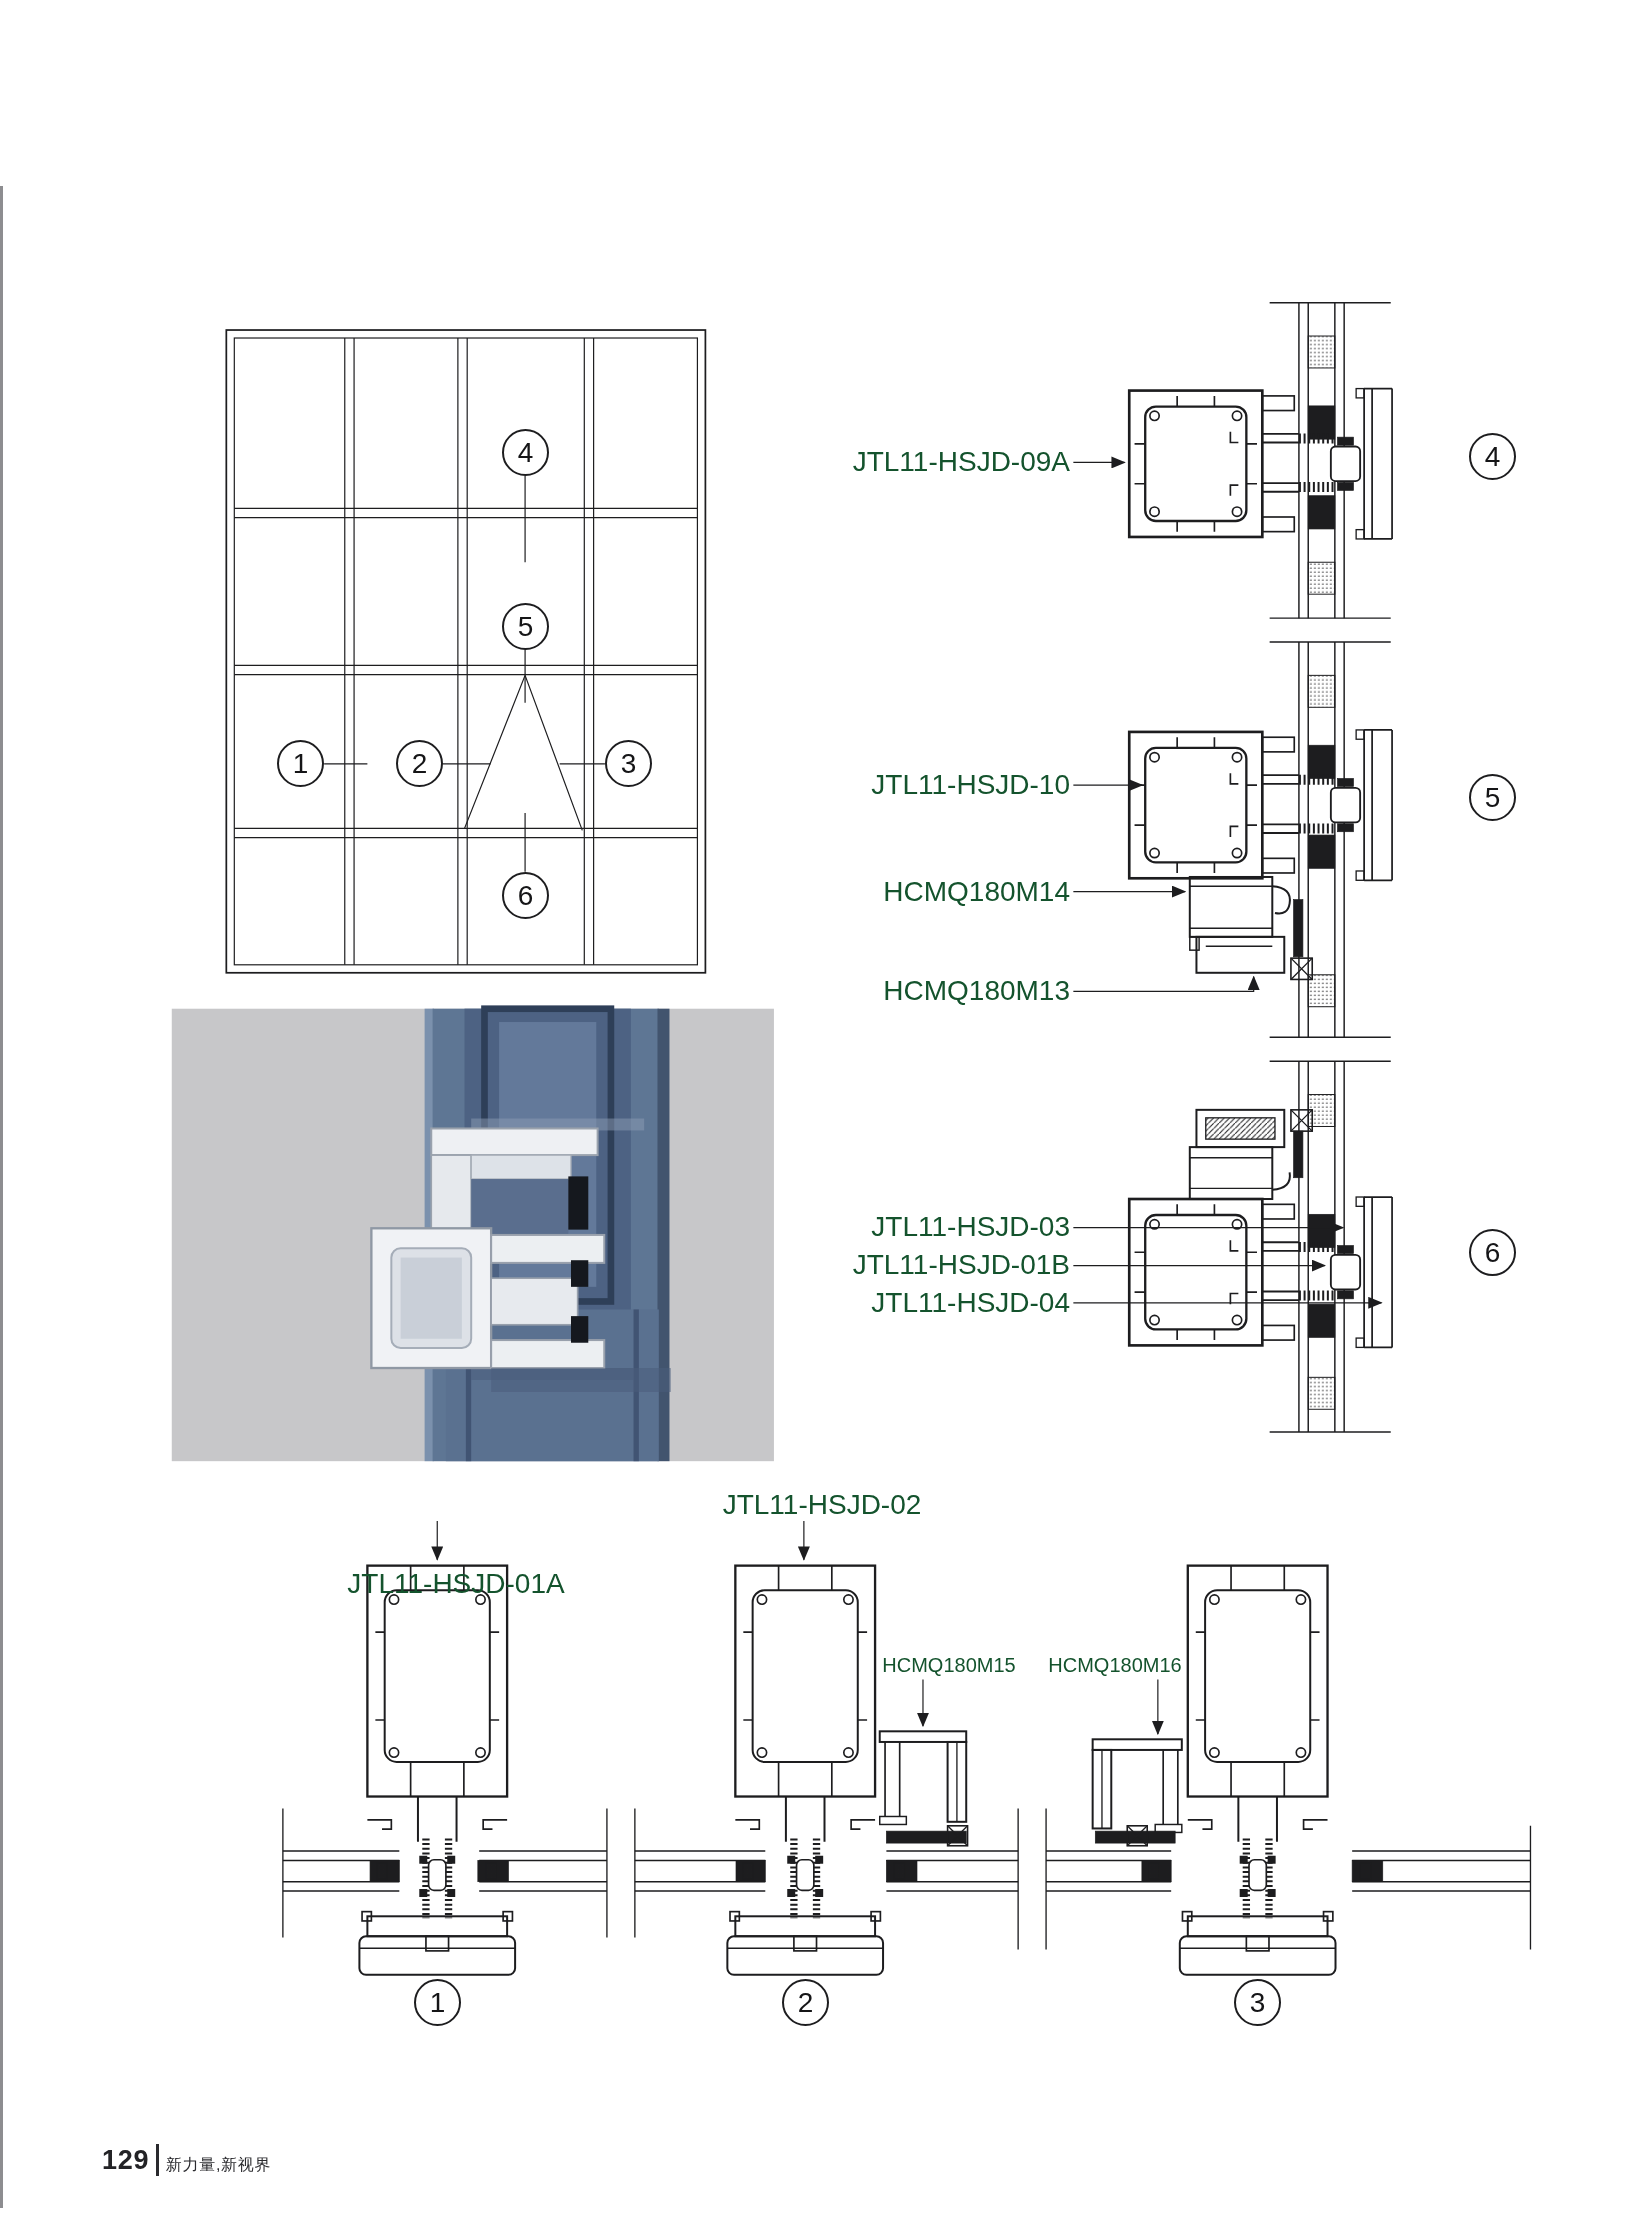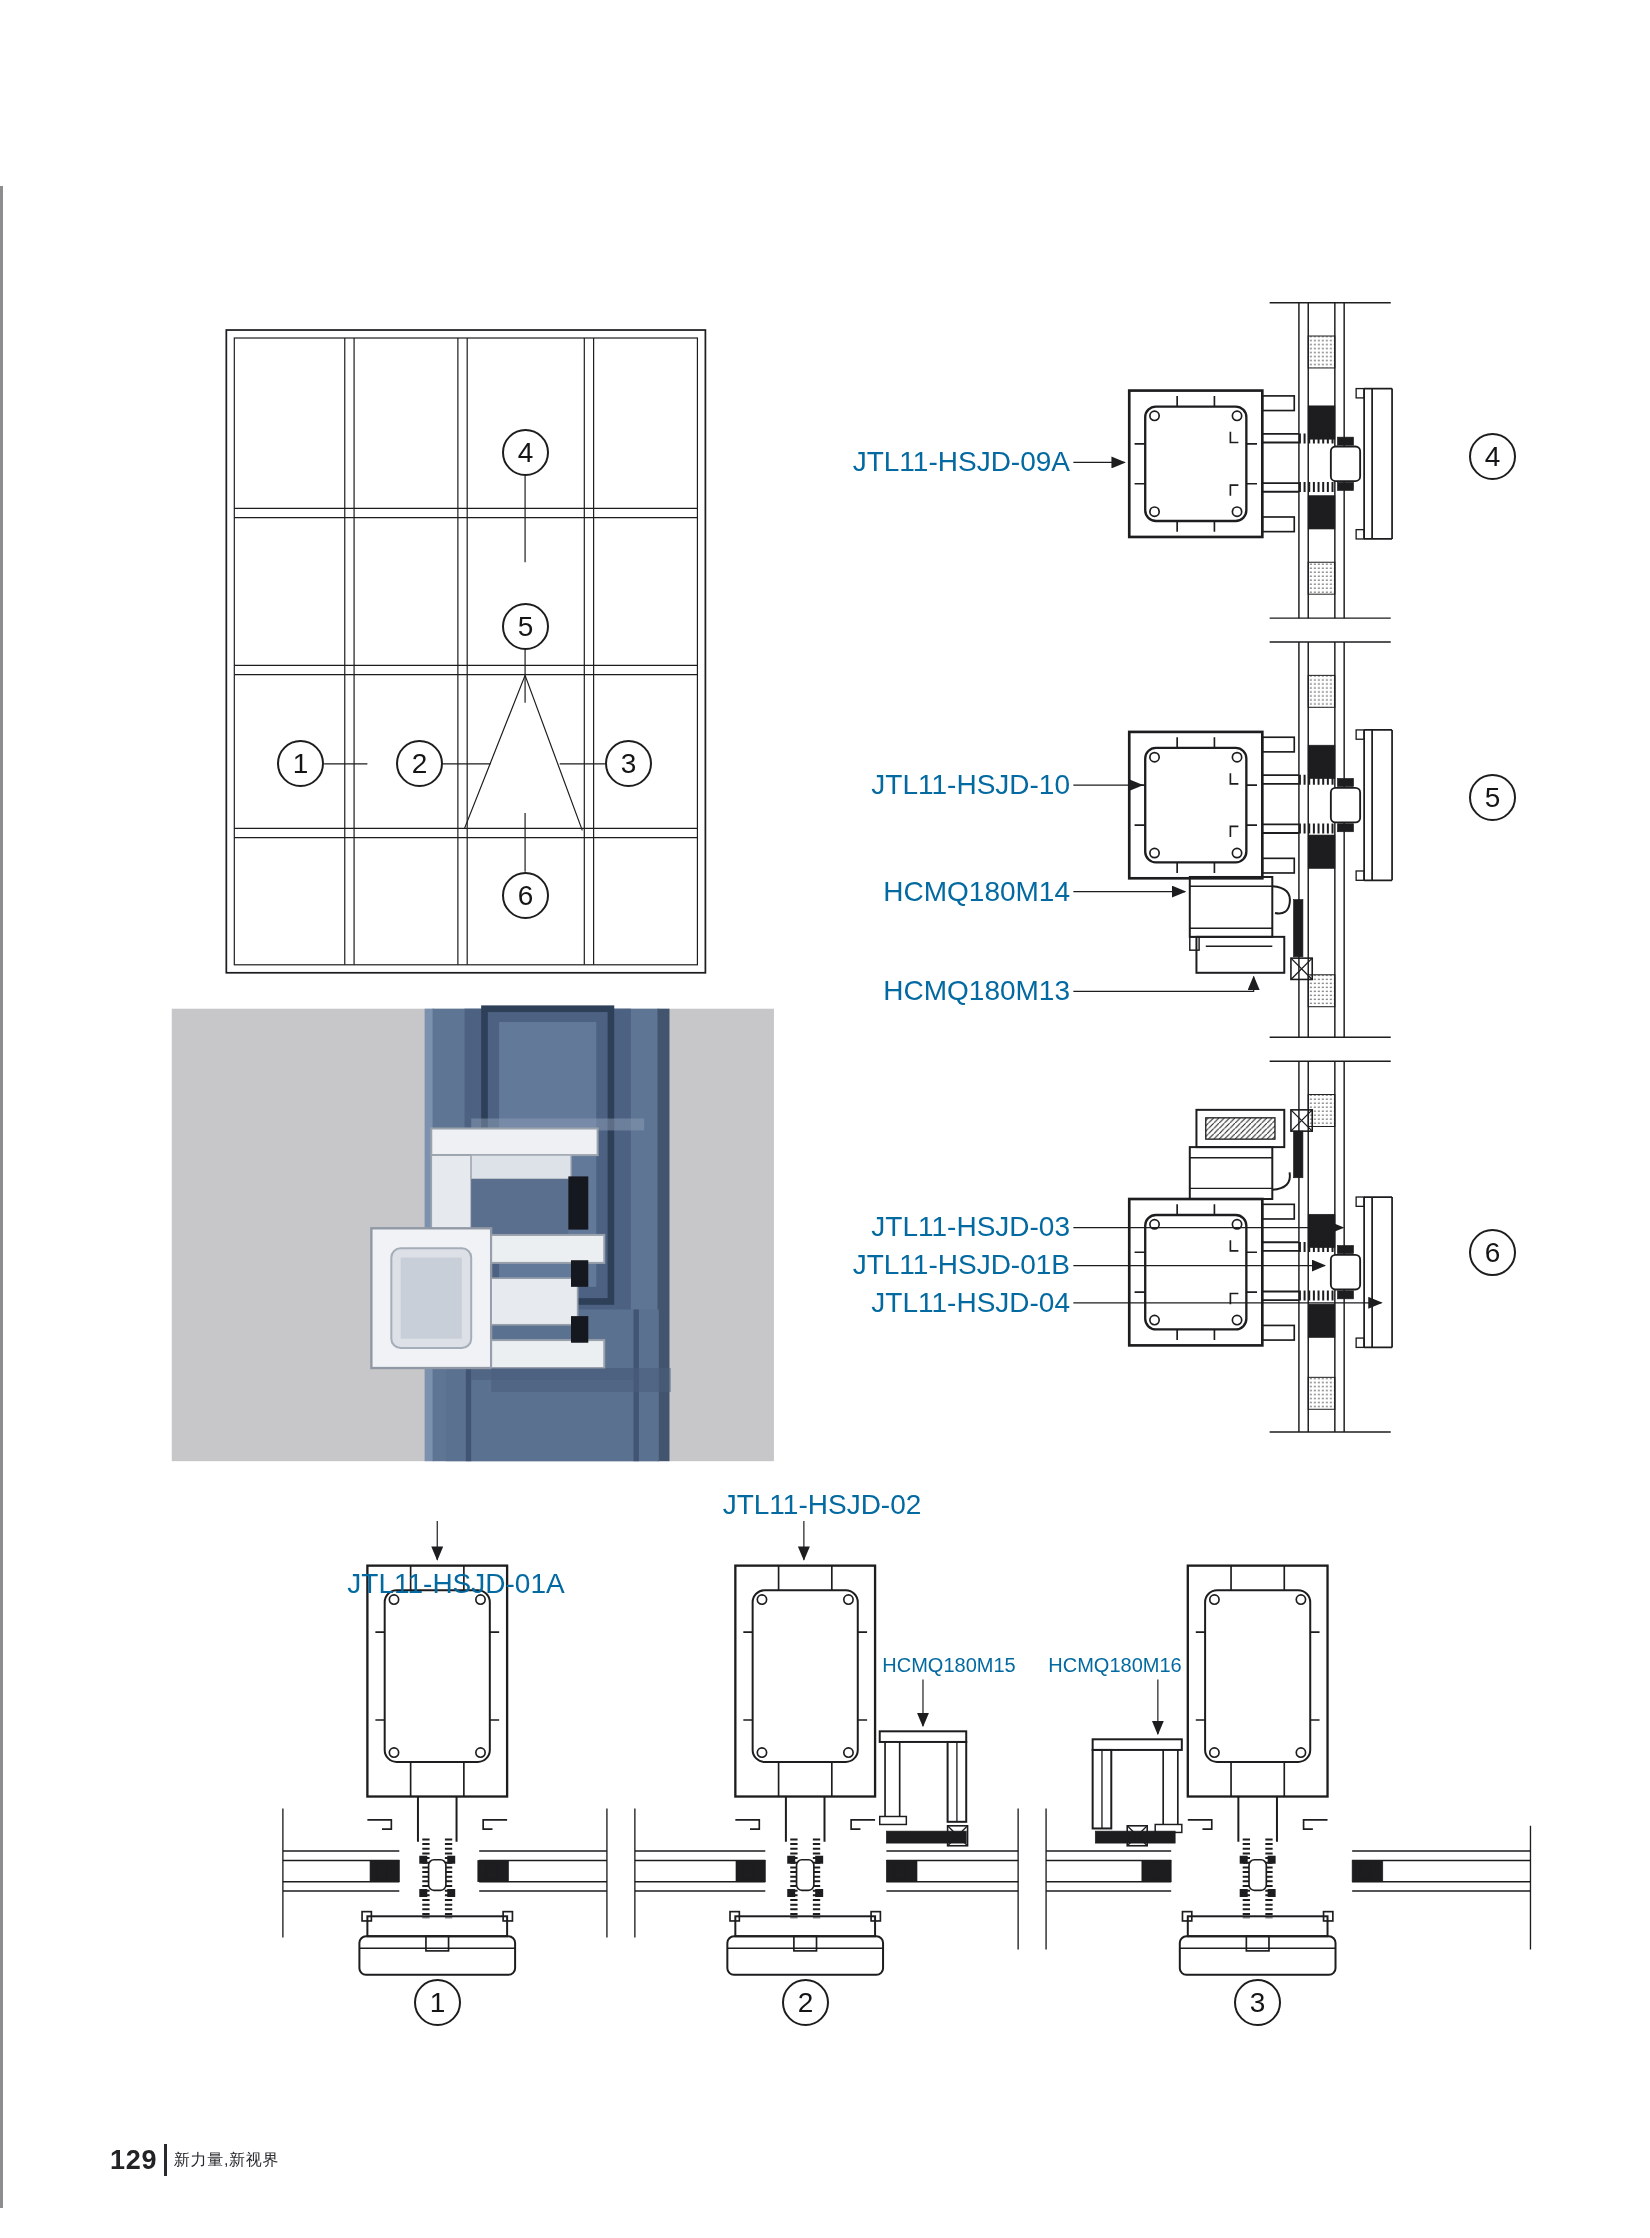--- a/index.html
+++ b/index.html
@@ -1,28 +1,28 @@
 <!DOCTYPE html>
 <html style="font-size:10.6px"><head>
 <meta charset="utf-8">
 <style>
   html,body{margin:0;padding:0;}
   body{width:1651px;height:2239px;position:relative;background:#ffffff;
        font-family:"Liberation Sans",sans-serif;overflow:hidden;}
   .spine{position:absolute;left:0;top:186px;width:3.3px;height:2022px;background:#8d8d90;}
   svg.tech{position:absolute;left:0;top:0;width:1651px;height:2239px;}
-  .lbl{position:absolute;font-size:28px;line-height:1;color:#0369a1;white-space:nowrap;
+  .lbl{position:absolute;font-size:28px;line-height:1;color:#14532d;white-space:nowrap;
        letter-spacing:0;}
   .lbl.rt{text-align:right;}
   .lbl.sm{font-size:20px;}
   .lbl.ctr{transform:translateX(-50%);}
   .callout{position:absolute;width:47px;height:47px;border:2px solid #1d1d1f;border-radius:50%;
        display:flex;align-items:center;justify-content:center;font-size:28px;color:#151517;
        background:transparent;box-sizing:border-box;}
-  .footer{position:absolute;left:110px;top:2144px;display:flex;align-items:center;gap:7px;}
+  .footer{position:absolute;left:102px;top:2144px;display:flex;align-items:flex-end;gap:7px;}
   .footer .num{font-size:27px;font-weight:bold;color:#232326;letter-spacing:0.7px;}
   .footer .bar{width:2.7px;height:32px;background:#2a2a2e;}
   .footer .tag{font-size:16px;color:#2a2a2e;letter-spacing:0.7px;}
 </style>
 </head>
 <body>
 
 <div class="spine"></div>
 
 <svg class="tech" viewBox="0 0 2481 3365" fill="none" stroke="#1d1d1f">

